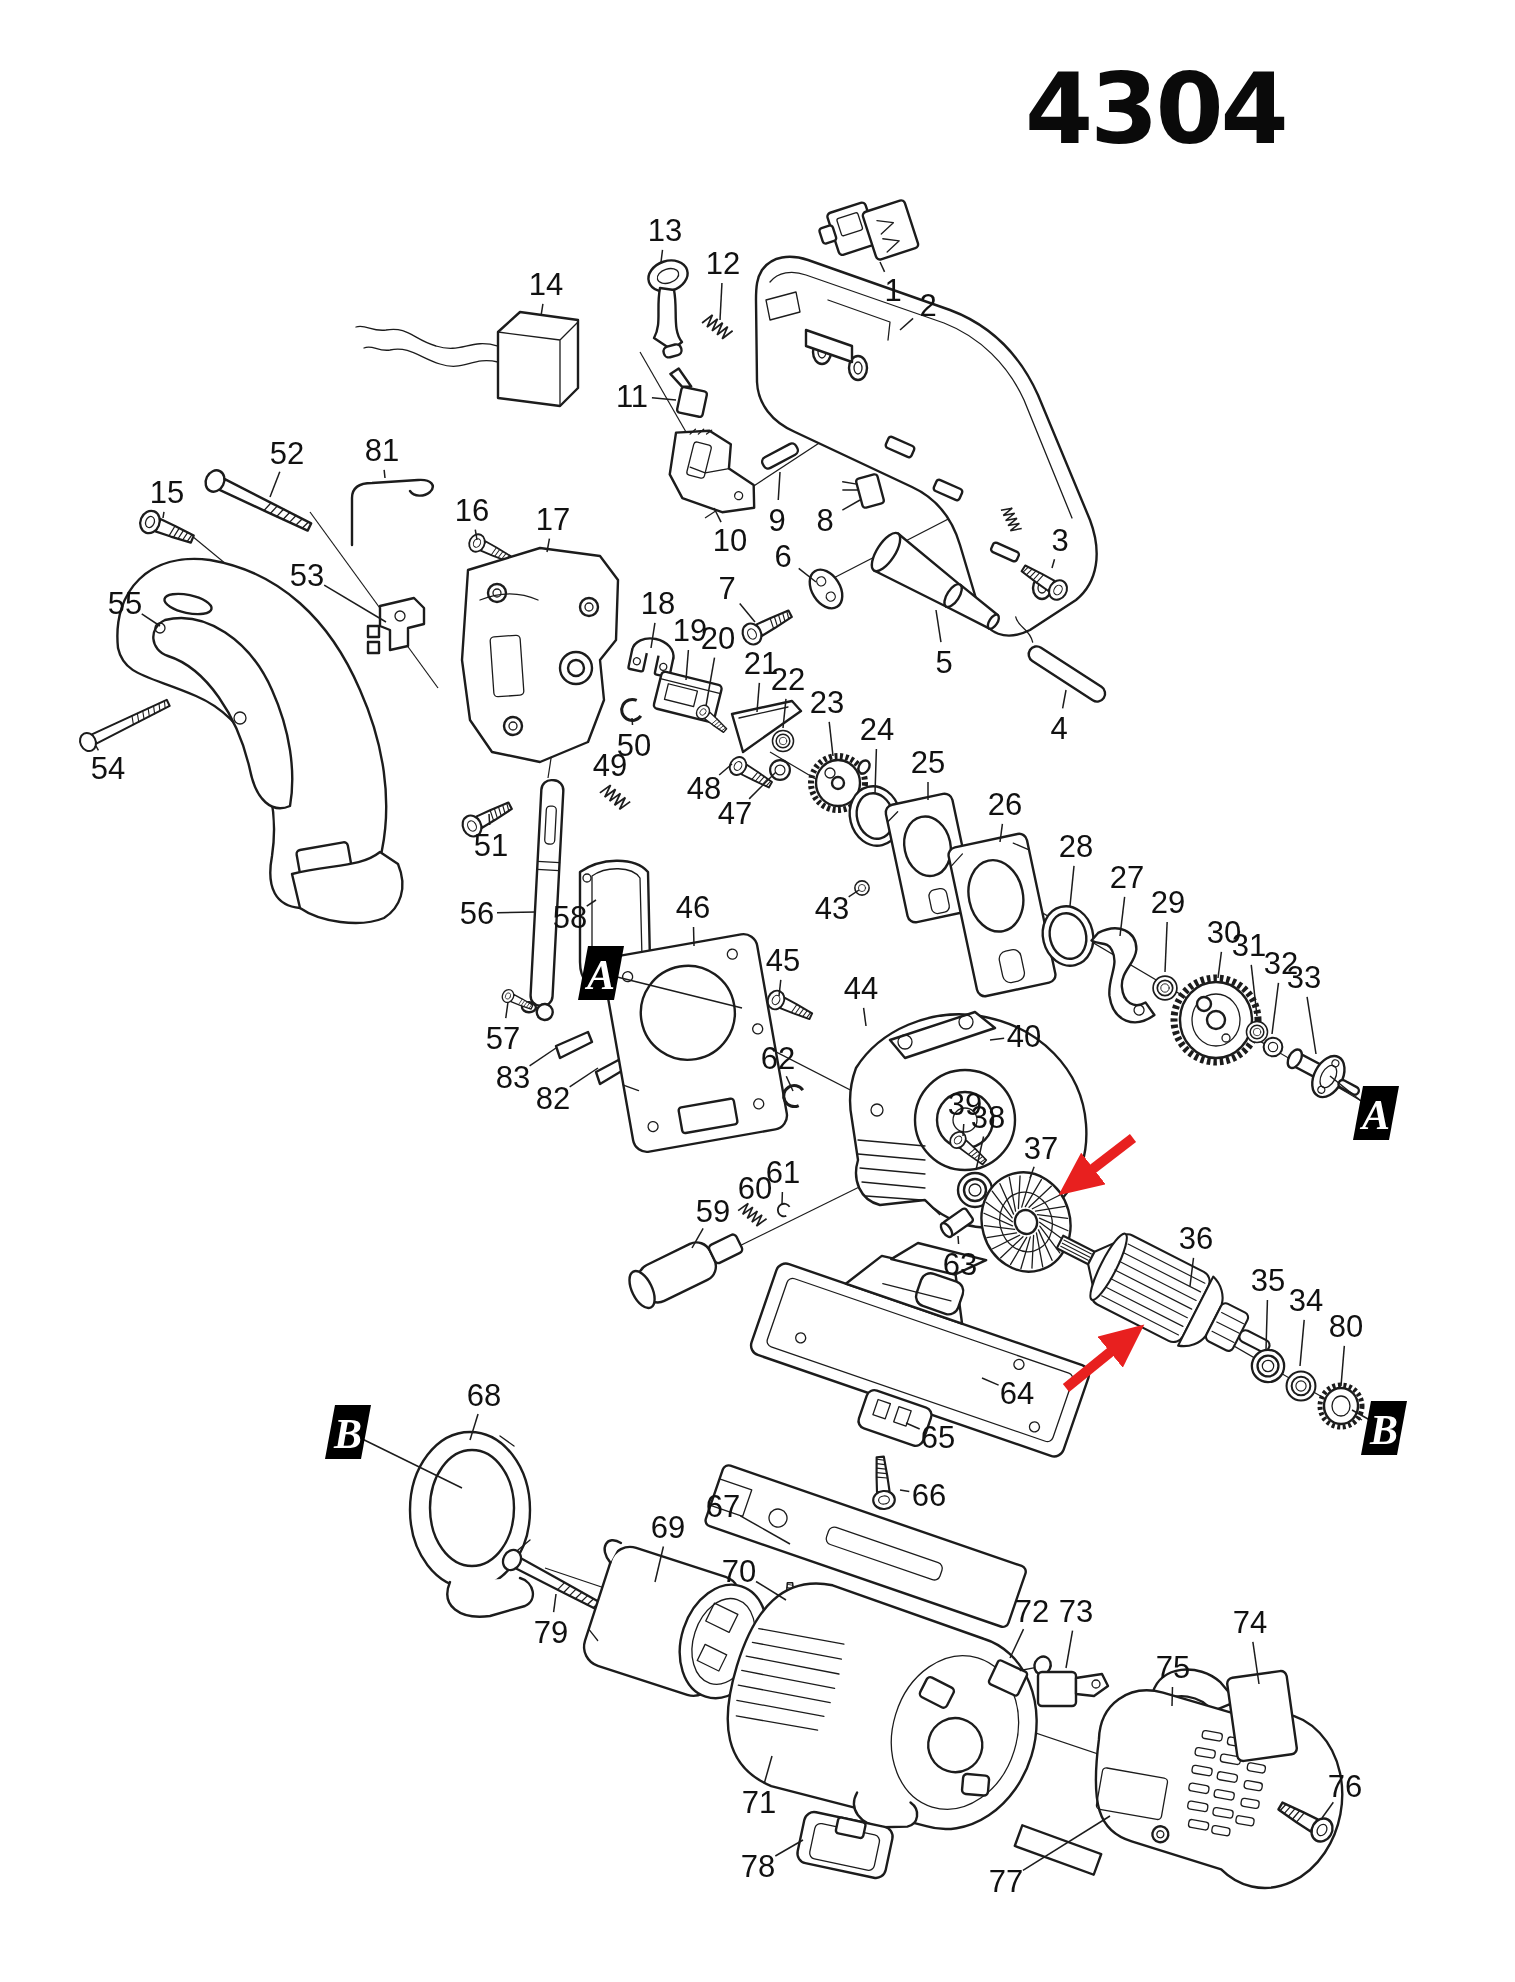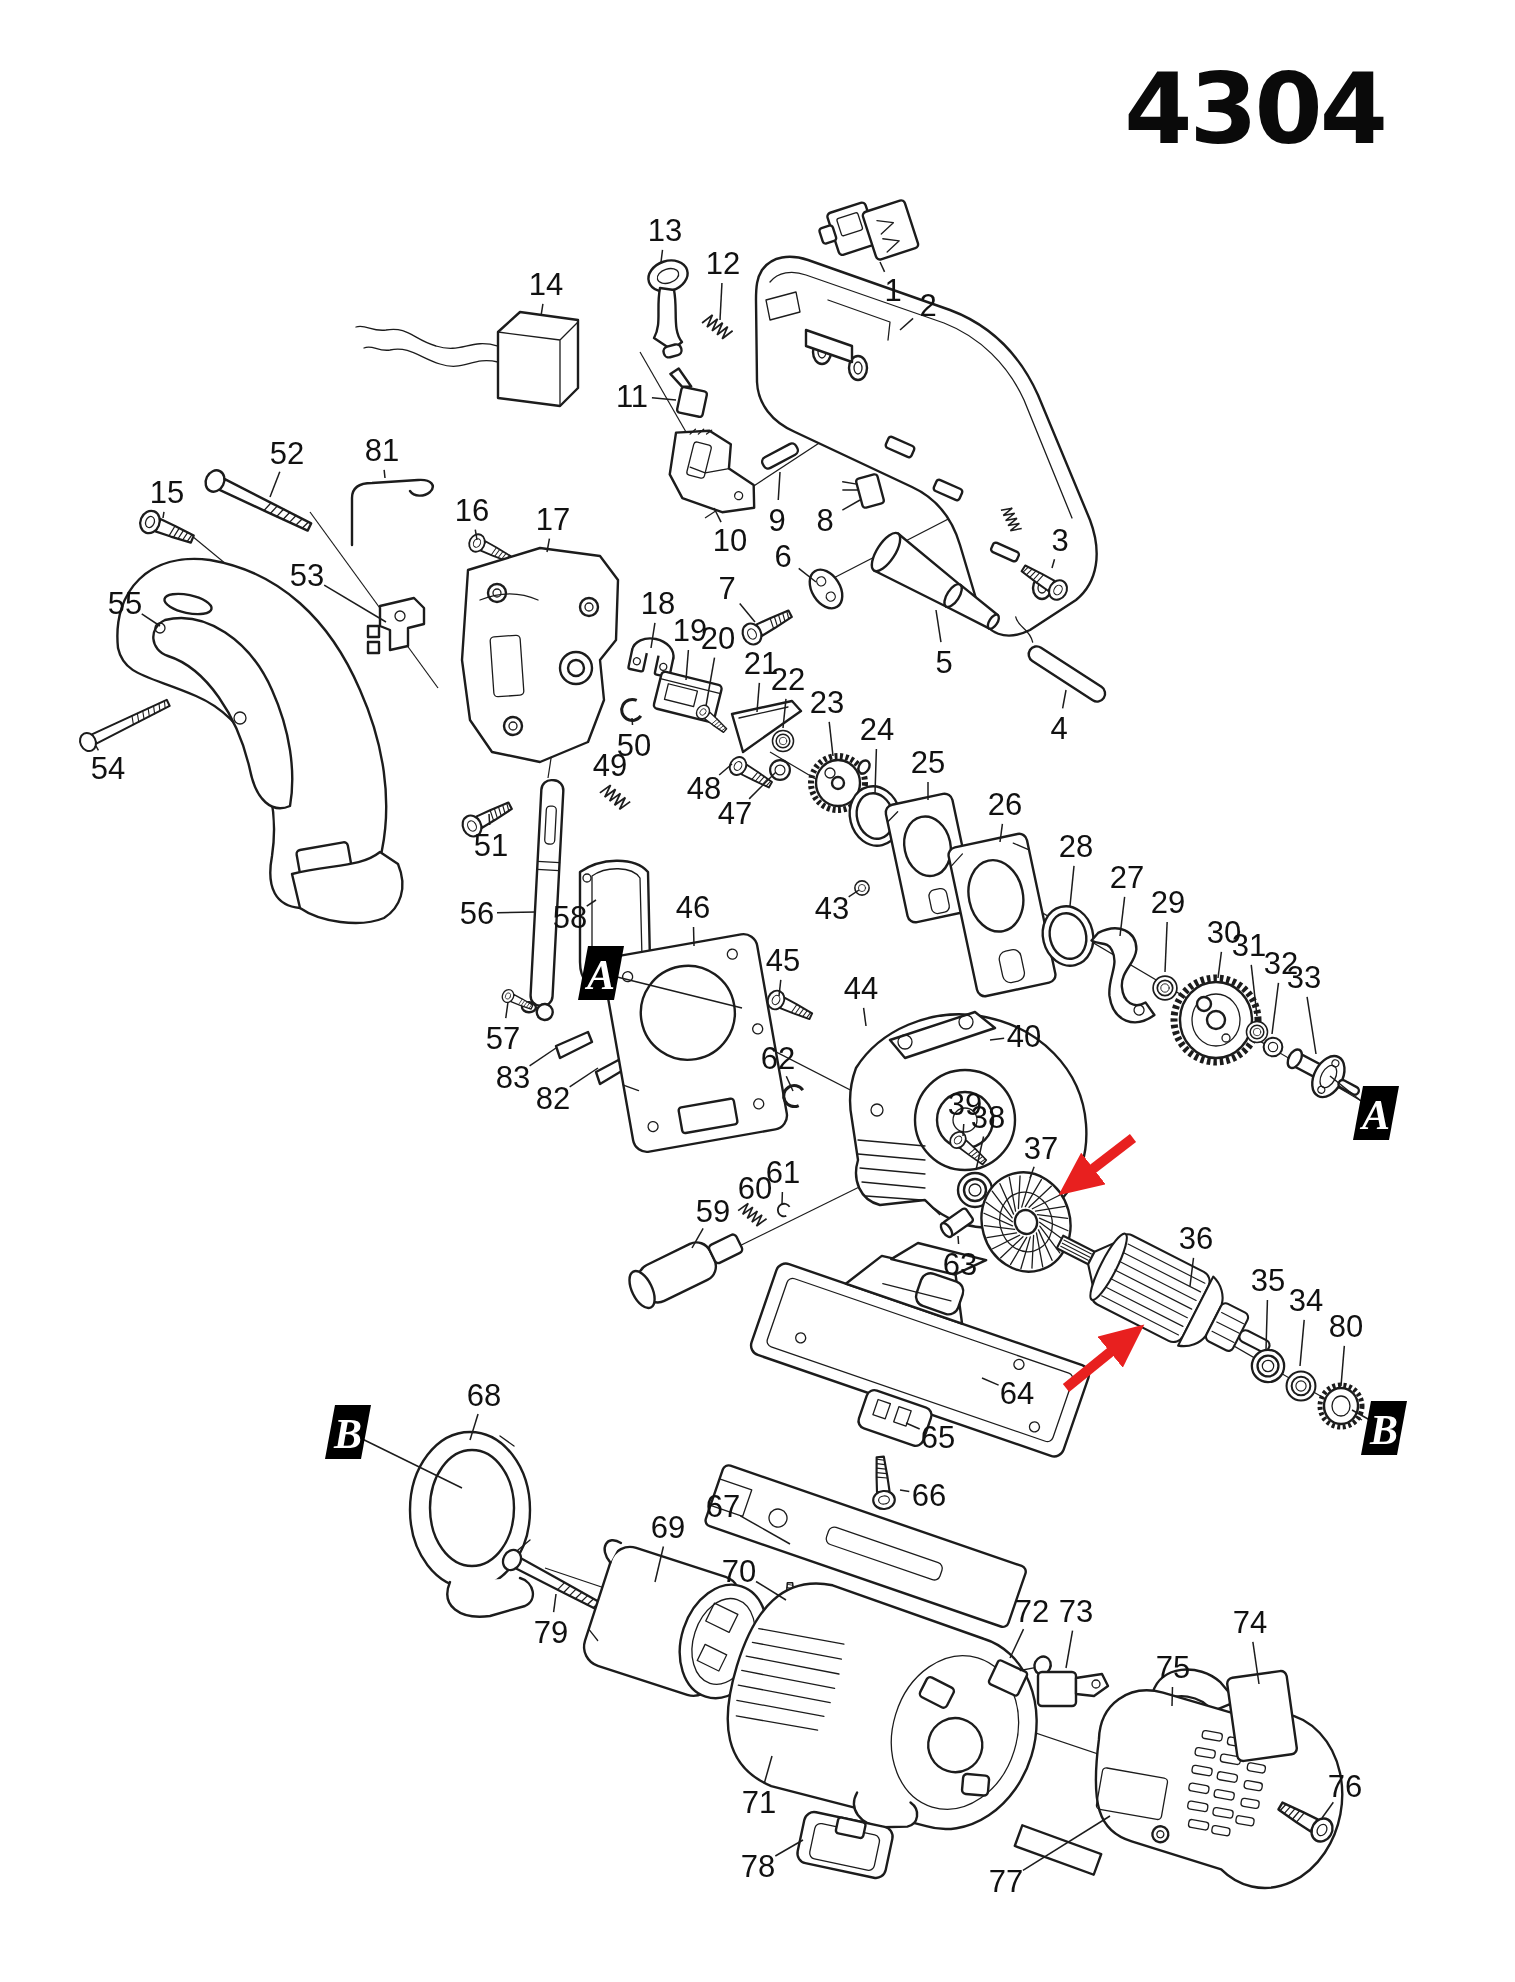--- a/index.html
+++ b/index.html
@@ -6,21 +6,21 @@
   #page{position:relative;width:1515px;height:1982px;background:#fff;overflow:hidden;
         font-family:"Liberation Sans",sans-serif;}
   #diagram{position:absolute;left:0;top:0;}
   .art{fill:#fff;stroke:#1c1c1c;stroke-width:2.4;stroke-linejoin:round;stroke-linecap:round;}
   .thin{fill:none;stroke:#1c1c1c;stroke-width:1.3;stroke-linejoin:round;stroke-linecap:round;}
   .nofill{fill:none;stroke:#1c1c1c;stroke-width:2.4;stroke-linejoin:round;stroke-linecap:round;}
   .guide{fill:none;stroke:#1c1c1c;stroke-width:1.2;}
   .leader{stroke:#1c1c1c;stroke-width:1.5;}
   .plabel{font-family:"Liberation Sans",sans-serif;font-size:31px;fill:#111;}
   .mletter{font-family:"Liberation Serif",serif;font-size:42px;font-weight:bold;font-style:italic;fill:#fff;}
-  #title{position:absolute;left:1025px;top:52px;width:360px;text-align:right;
+  #title{position:absolute;left:1025px;top:52px;width:360px;text-align:left;
          font-family:"DejaVu Sans",sans-serif;font-weight:800;font-size:98px;
          letter-spacing:-3px;color:#0a0a0a;}
   #watermark{position:absolute;left:88px;top:712px;width:1420px;pointer-events:none;
          font-family:"DejaVu Sans",sans-serif;font-size:178px;letter-spacing:-4px;
          color:rgba(0,0,0,0.075);white-space:nowrap;z-index:5;}
 </style>
 </head>
 <body>
 
 <div id="page">

